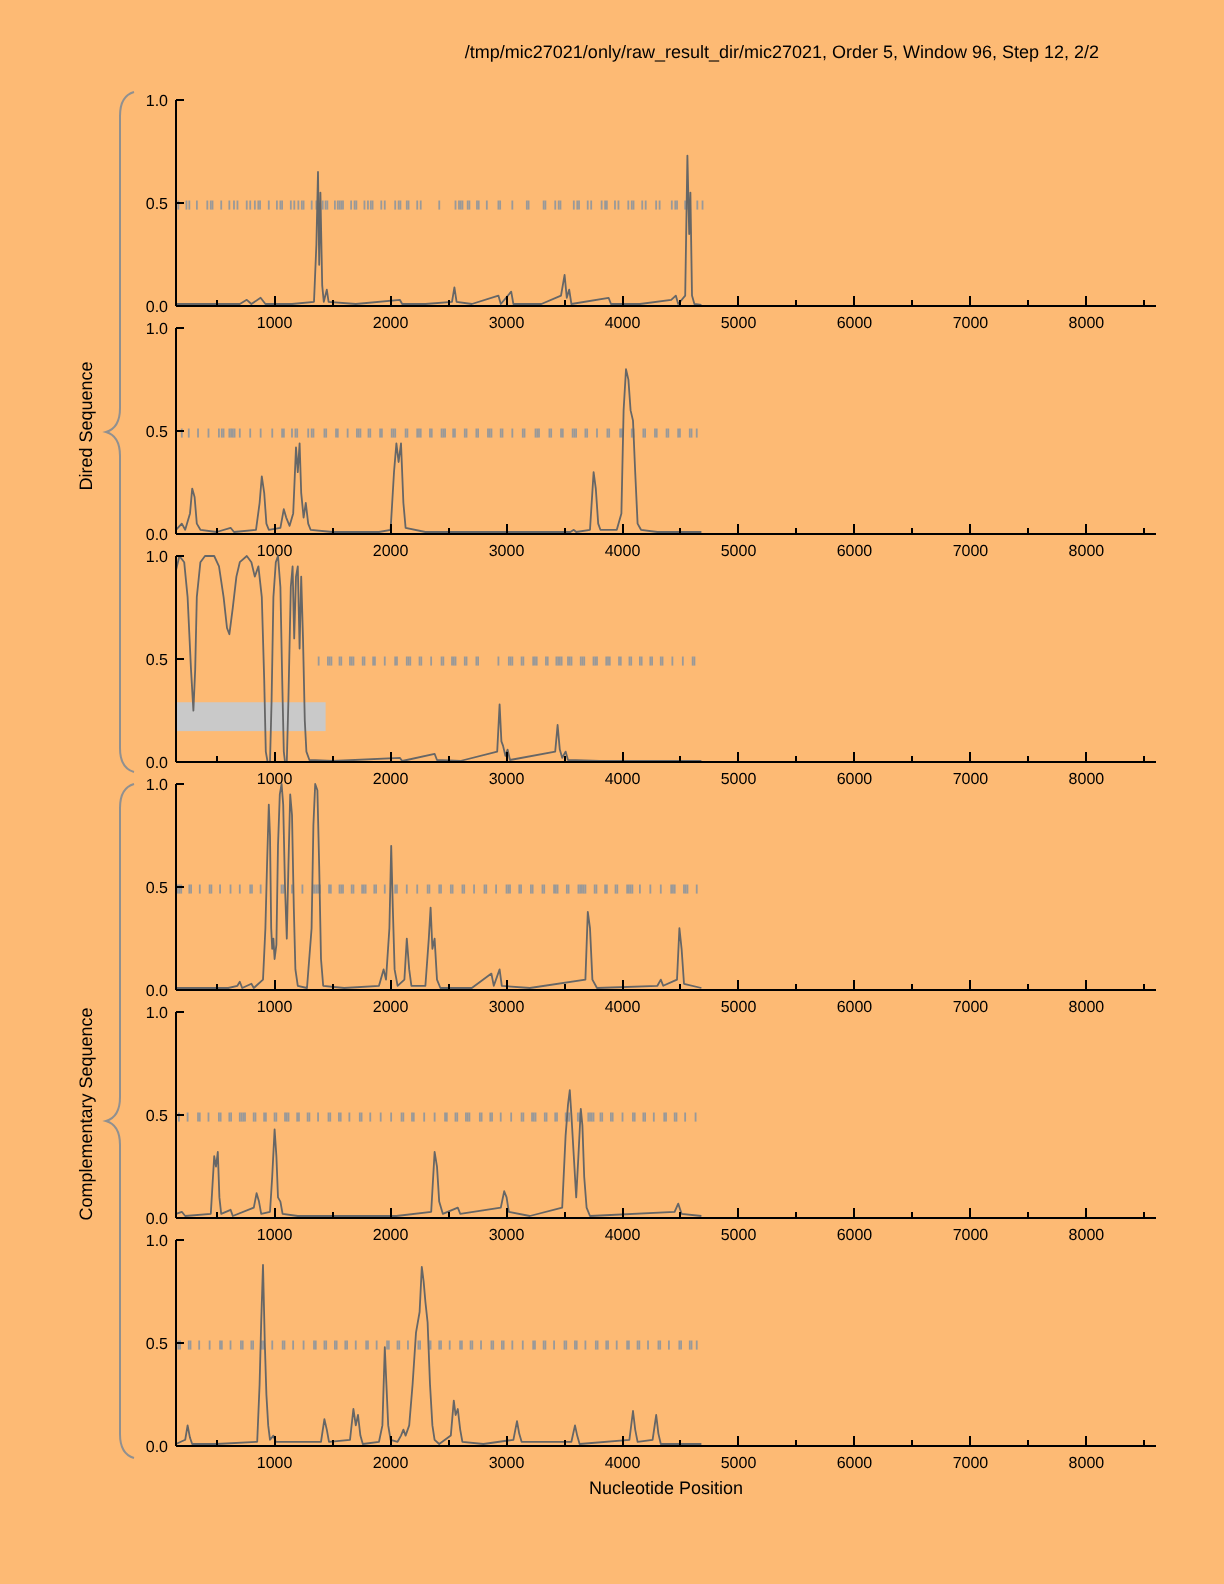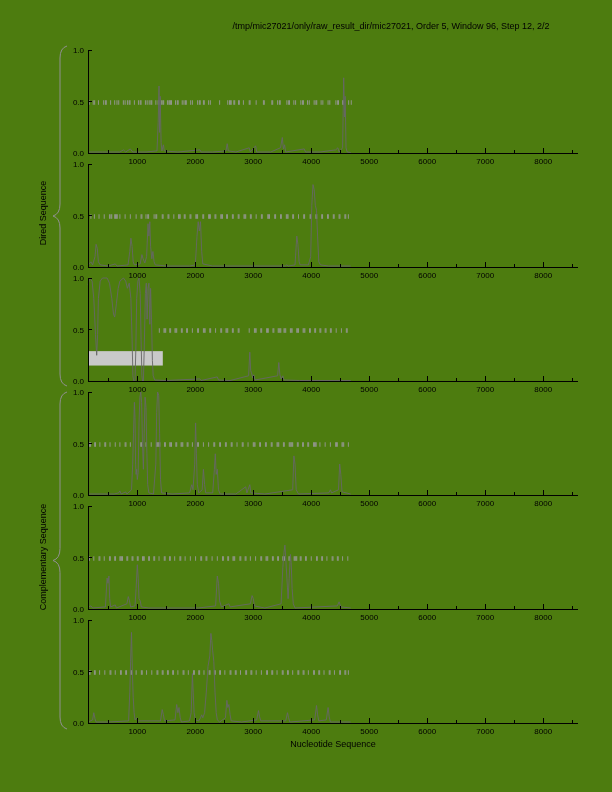--- a/index.html
+++ b/index.html
@@ -1,16 +1,16 @@
 <!DOCTYPE html>
 <html><head>
 <meta charset="utf-8">
 <style>
   html,body{margin:0;padding:0;background:#fff;}
-  #page{position:relative;width:612px;height:792px;background:#4d7c0f;overflow:hidden;
+  #page{position:relative;width:612px;height:792px;background:#fdba74;overflow:hidden;
         font-family:"Liberation Sans",sans-serif;color:#000;}
   .title{position:absolute;left:170px;right:0;top:21px;text-align:center;font-size:9px;}
   .grouplab{position:absolute;left:-57px;width:200px;text-align:center;font-size:9px;
         transform:rotate(-90deg);}
   .xlab{position:absolute;left:88px;width:490px;top:739px;text-align:center;font-size:9px;}
   .panelwrap{position:absolute;left:0;width:612px;height:126px;}
   svg{display:block;}
   text{font-family:"Liberation Sans",sans-serif;}
 </style>
 </head>
@@ -800,14 +800,14 @@
           <text x="253.2662721893491" y="122" text-anchor="middle" font-size="8" fill="#000">3000</text>
           <text x="311.2544378698225" y="122" text-anchor="middle" font-size="8" fill="#000">4000</text>
           <text x="369.2426035502959" y="122" text-anchor="middle" font-size="8" fill="#000">5000</text>
           <text x="427.2307692307692" y="122" text-anchor="middle" font-size="8" fill="#000">6000</text>
           <text x="485.2189349112426" y="122" text-anchor="middle" font-size="8" fill="#000">7000</text>
           <text x="543.207100591716" y="122" text-anchor="middle" font-size="8" fill="#000">8000</text>
         </svg>
       </div>
     </div>
 
-  <div class="xlab">Nucleotide Sequence</div>
+  <div class="xlab">Nucleotide Position</div>
 </div>
 
 </body></html>

